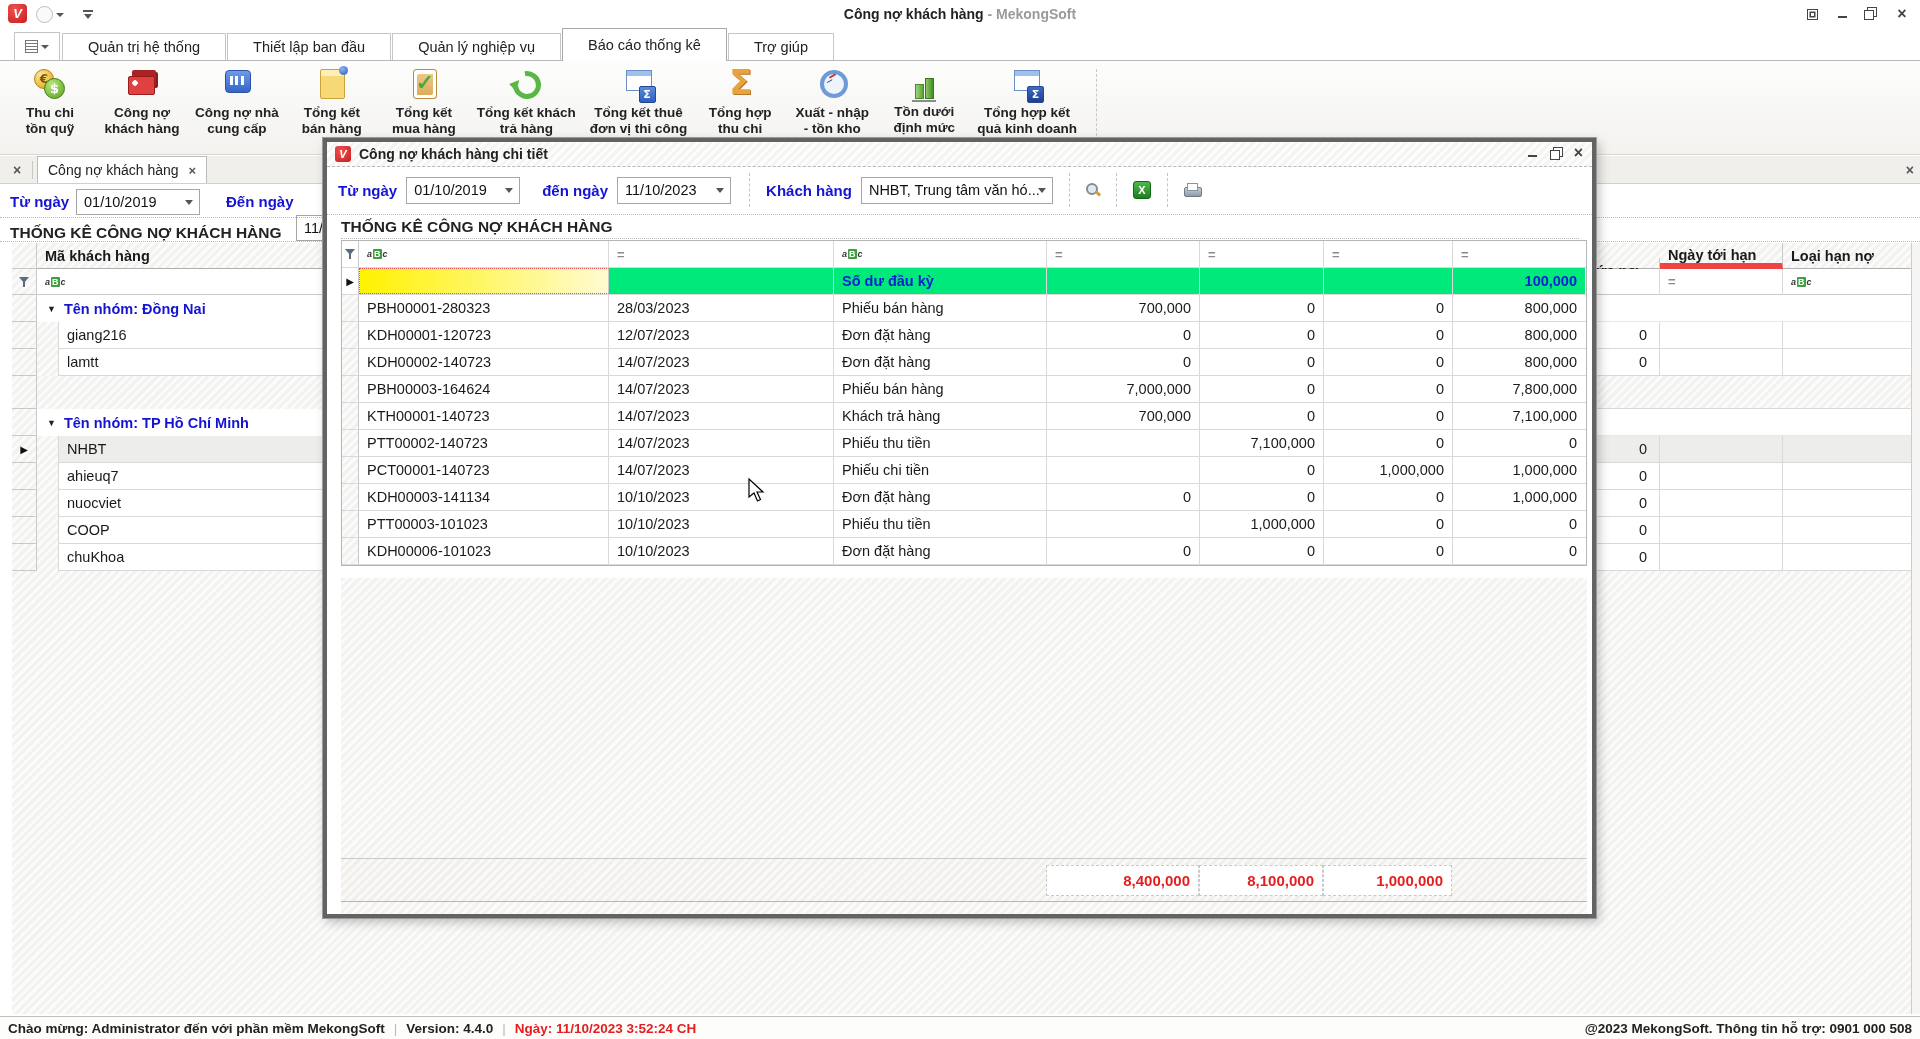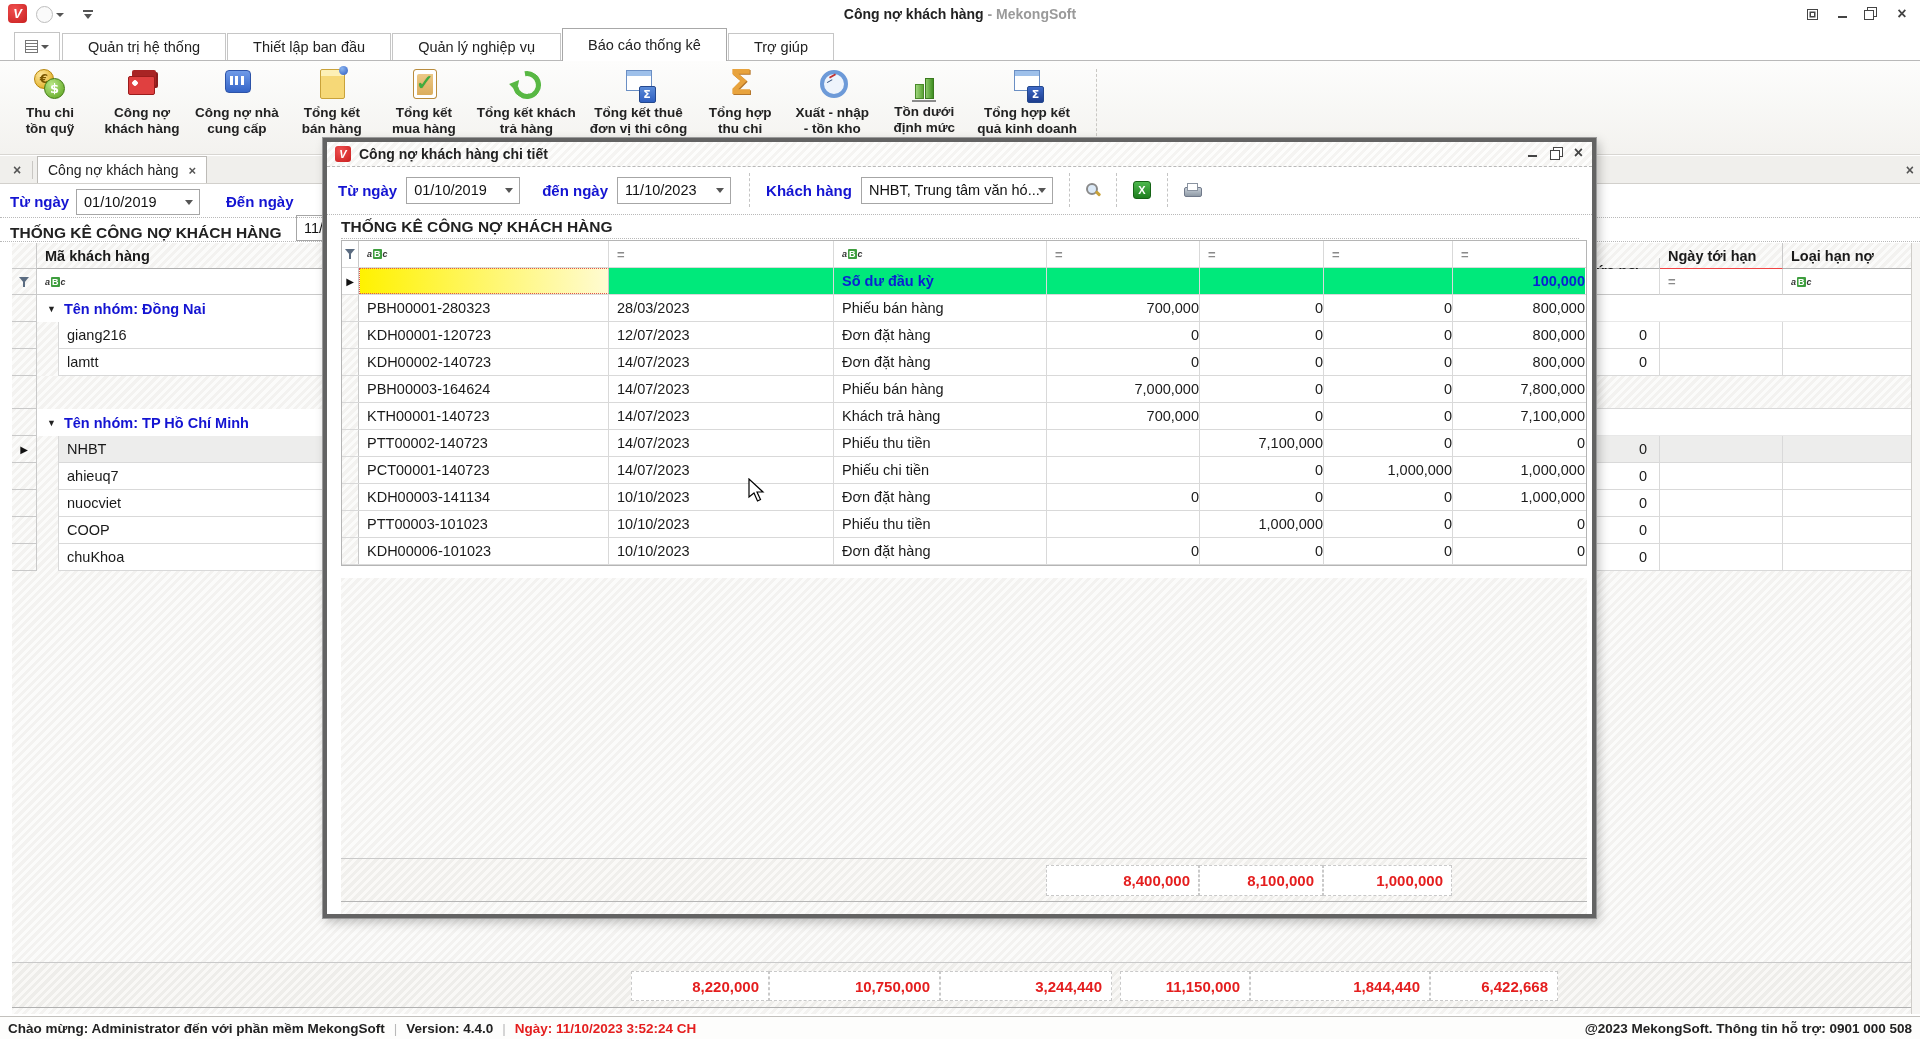--- a/index.html
+++ b/index.html
@@ -106,21 +106,21 @@
   .funnel{width:13px;height:12px;position:relative;display:inline-block;}
   .funnel::before{content:"";position:absolute;left:1px;top:1px;border-left:5px solid transparent;border-right:5px solid transparent;border-top:6px solid #5a6b80;}
   .funnel::after{content:"";position:absolute;left:5px;top:6px;width:2px;height:5px;background:#5a6b80;}
   .abc{font-size:9px;line-height:10px;color:#333;display:inline-flex;align-items:center;font-weight:bold;}
   .abc b{background:#3f9e3f;color:#fff;padding:0 1.5px;margin:0 0.5px;border-radius:1px;}
   .eq{color:#8a8a8a;font-size:13px;font-weight:bold;}
   .rowarrow{color:#111;font-size:10px;}
   .gcaret{color:#222;font-size:9px;margin-right:8px;}
 
   .cell{box-sizing:border-box;border-right:1px solid #d9d9d9;overflow:hidden;white-space:nowrap;}
-  .num{text-align:right;}
+  .num{text-align:right;padding-right:8px;}
   .txt{padding-left:8px;}
 
   
   .bgrow{position:absolute;left:12px;width:1899px;}
   .ind{position:absolute;left:0;top:0;width:25px;height:100%;border-right:1px solid #c9c9c9;border-bottom:1px solid #c9c9c9;box-sizing:border-box;
     background:repeating-linear-gradient(135deg,#f3f2f0 0 3px,#fbfbfa 3px 6px);display:flex;align-items:center;justify-content:center;}
   .bg-main{position:absolute;left:25px;top:0;right:0;height:100%;box-sizing:border-box;font-size:14.5px;display:flex;align-items:center;}
   .bg-member{border-bottom:1px solid #d9d9d9;border-left:1px solid #d9d9d9;margin-left:21px;background:#fff;padding-left:8px;}
   .bg-group{background:#fff;padding-left:10px;color:#1414d2;font-weight:bold;}
   .selbg{background:#ededec !important;}
@@ -297,21 +297,21 @@
 
   <div class="bgrow" style="top:59px;height:26px;">
     <div class="ind hatch"></div>
     <div class="bg-main hatch" style="font-weight:bold;border-bottom:1px solid #b0b0b0;padding-left:8px;">
       <span>Mã khách hàng</span>
     </div>
 
     <div class="abs" style="left:1584px;top:15px;width:64px;height:26px;border-bottom:1px solid #b0b0b0;border-right:1px solid #c9c9c9;box-sizing:border-box;font-weight:bold;font-size:14.5px;display:flex;align-items:center;">
       <span>ức nợ</span>
     </div>
-    <div class="abs" style="left:1648px;top:0;width:123px;height:26px;border-bottom:1px solid #ef4444;border-right:1px solid #c9c9c9;box-sizing:border-box;font-weight:bold;font-size:14.5px;display:flex;align-items:center;padding-left:8px;">
+    <div class="abs" style="left:1648px;top:0;width:123px;height:26px;border-bottom:6px solid #ef4444;border-right:1px solid #c9c9c9;box-sizing:border-box;font-weight:bold;font-size:14.5px;display:flex;align-items:flex-end;padding-left:8px;">
       <span>Ngày tới hạn</span>
     </div>
     <div class="abs" style="left:1771px;top:0;width:128px;height:26px;border-bottom:1px solid #b0b0b0;box-sizing:border-box;font-weight:bold;font-size:14.5px;display:flex;align-items:center;padding-left:8px;">
       <span>Loại hạn nợ</span>
     </div>
   </div>
 
   <div class="bgrow" style="top:85px;height:26px;">
     <div class="ind hatch">
         <span class="funnel"></span>
@@ -418,28 +418,20 @@
         <div class="ind"></div>
         <div class="bg-main bg-member">
           <span>chuKhoa</span>
         </div>
         <div class="abs" style="left: 1584px; top: 0px; width: 64px; height: 27px; border-bottom: 1px solid rgb(217, 217, 217); border-right: 1px solid rgb(217, 217, 217); box-sizing: border-box; background: rgb(255, 255, 255); display: flex; align-items: center; justify-content: flex-end; padding-right: 12px; font-size: 14.5px;">0</div>
         <div class="abs" style="left: 1648px; top: 0px; width: 123px; height: 27px; border-bottom: 1px solid rgb(217, 217, 217); border-right: 1px solid rgb(217, 217, 217); box-sizing: border-box; background: rgb(255, 255, 255);"></div>
         <div class="abs" style="left: 1771px; top: 0px; width: 128px; height: 27px; border-bottom: 1px solid rgb(217, 217, 217); box-sizing: border-box; background: rgb(255, 255, 255);"></div>
       </div>
     </div>
 
-  <div class="abs hatch-dark" style="left:12px;top:778px;width:1899px;height:46px;border-top:1px solid #c9c9c9;border-bottom:1px solid #b0b0b0;box-sizing:border-box;" id="bg-totals">
-      <div class="btot-cell" style="left: 619px; width: 138px;">8,220,000</div>
-      <div class="btot-cell" style="left: 757px; width: 171px;">10,750,000</div>
-      <div class="btot-cell" style="left: 928px; width: 172px;">3,244,440</div>
-      <div class="btot-cell" style="left: 1108px; width: 130px;">11,150,000</div>
-      <div class="btot-cell" style="left: 1238px; width: 180px;">1,844,440</div>
-      <div class="btot-cell" style="left: 1418px; width: 128px;">6,422,668</div>
-    </div>
 </div>
 
 <div class="abs modal">
   <div class="m-titlebar">
     <span class="vlogo-sm">V</span>
     <span class="m-title">Công nợ khách hàng chi tiết</span>
     <span class="m-wc">
       <span class="wc wc-min"></span>
       <span class="wc wc-restore"></span>
       <span class="wc wc-close">×</span>

